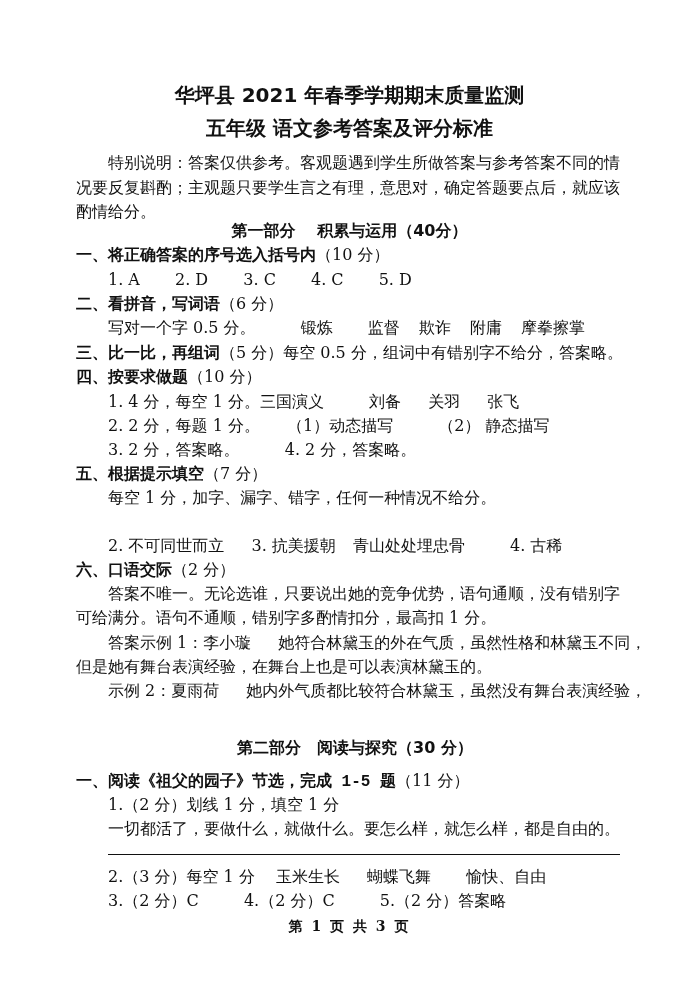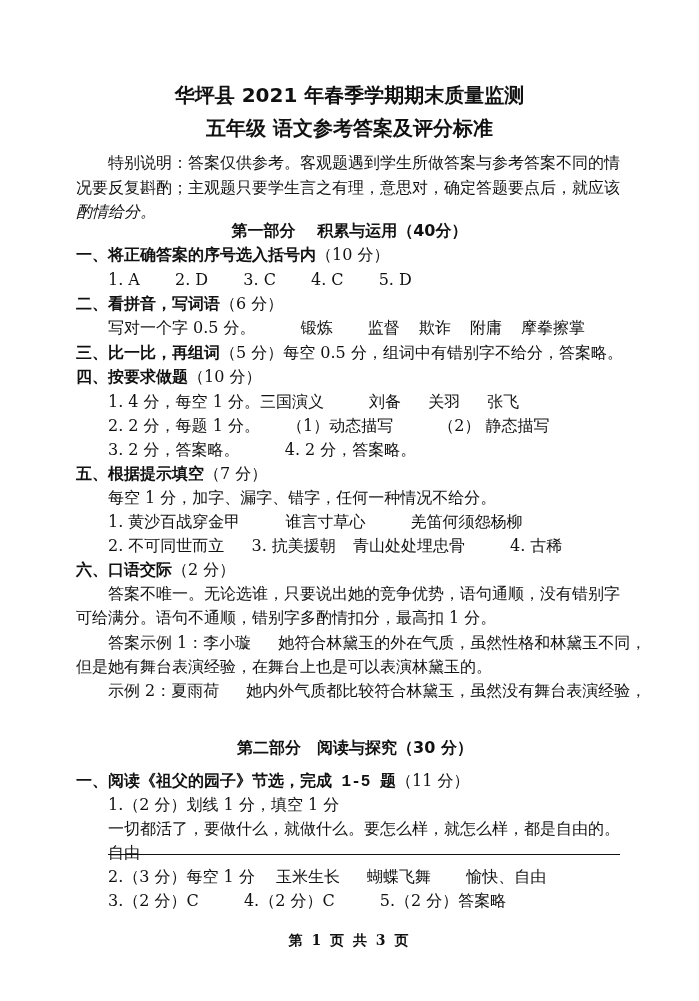--- a/index.html
+++ b/index.html
@@ -7,34 +7,34 @@
   .page { position: absolute; left: 0; top: 0; width: 699px; height: 806px; border-radius: 30px; }
   .line { position: absolute; left: 76px; right: 60px; font-size: 16px; line-height: 20px; white-space: nowrap; }
   .sans { font-family: "DejaVu Sans", "Liberation Sans", sans-serif; }
   .bold { font-weight: bold; }
   .center { left: 0; right: 0; text-align: center; }
   .title { font-size: 20px; font-weight: bold; font-family: "DejaVu Sans", "Liberation Sans", sans-serif; line-height: 28px; }
   .ind { left: 108px; }
   .gap { display: inline-block; }
   .ul { border-bottom: 1.3px solid #111; padding-bottom: 16px; }
   .heading-label { font-weight: bold; font-family: Liberation Mono, monospace; }
-  .footer { font-size: 14px; font-weight: bold; letter-spacing: 2px; margin-top: 14px; }
+  .footer { font-size: 14px; font-weight: bold; letter-spacing: 2px; }
   .g1 { width: 22px; } .g2 { width: 30px; } .g3 { width: 40px; }
 </style>
 </head>
 <body>
 
 <div class="page">
 
   <div class="line center title" style="top:81px;">华坪县 2021 年春季学期期末质量监测</div>
   <div class="line center title" style="top:114px;">五年级 语文参考答案及评分标准</div>
 
   <div class="line" style="top:153px; left:108px;">特别说明：答案仅供参考。客观题遇到学生所做答案与参考答案不同的情</div>
   <div class="line" style="top:178px;">况要反复斟酌；主观题只要学生言之有理，意思对，确定答题要点后，就应该</div>
-  <div class="line" style="top:202px;font-style:italic;">酌情给分。</div>
+  <div class="line" style="top:202px;">酌情给分。</div>
 
   <div class="line center sans bold" style="top:221px;">第一部分　 积累与运用（40分）</div>
 
   <div class="line" style="top:245px;">
     <span class="heading-label">一、将正确答案的序号选入括号内</span><span>（10 分）</span>
   </div>
   <div class="line ind" style="top:270px;">
     <span>1. A</span><span class="gap g2"></span>
     <span>2. D</span><span class="gap g2"></span>
     <span>3. C</span><span class="gap g2"></span>
@@ -74,25 +74,20 @@
   </div>
   <div class="line ind" style="top:440px;">
     <span>3. 2 分，答案略。</span><span class="gap g3"></span>
     <span>4. 2 分，答案略。</span>
   </div>
 
   <div class="line" style="top:464px;">
     <span class="heading-label">五、根据提示填空</span><span>（7 分）</span>
   </div>
   <div class="line ind" style="top:488px;">每空 1 分，加字、漏字、错字，任何一种情况不给分。</div>
-  <div class="line ind" style="top:512px;">
-    <span>1. 黄沙百战穿金甲</span><span class="gap g3"></span>
-    <span>谁言寸草心</span><span class="gap g3"></span>
-    <span>羌笛何须怨杨柳</span>
-  </div>
   <div class="line ind" style="top:536px;">
     <span>2. 不可同世而立</span><span class="gap g1"></span>
     <span>3. 抗美援朝</span><span class="gap" style="width:12px"></span>
     <span>青山处处埋忠骨</span><span class="gap g3"></span>
     <span>4. 古稀</span>
   </div>
 
   <div class="line" style="top:560px;">
     <span class="heading-label">六、口语交际</span><span>（2 分）</span>
   </div>
@@ -110,21 +105,20 @@
 
   <div class="line center sans bold" style="top:738px;padding-left:11px;">第二部分　阅读与探究（30 分）</div>
 
   <div class="line" style="top:771px;">
     <span class="heading-label">一、阅读《祖父的园子》节选，完成 1-5 题</span><span>（11 分）</span>
   </div>
   <div class="line ind" style="top:795px;">1.（2 分）划线 1 分，填空 1 分</div>
   <div class="line ind" style="top:819px;">
     <span class="ul">一切都活了，要做什么，就做什么。要怎么样，就怎么样，都是自由的。</span>
   </div>
-  <div class="line ind" style="top:843px;">自由</div>
   <div class="line ind" style="top:867px;">
     <span>2.（3 分）每空 1 分</span><span class="gap" style="width:16px"></span>
     <span>玉米生长</span><span class="gap g1"></span>
     <span>蝴蝶飞舞</span><span class="gap g2"></span>
     <span>愉快、自由</span>
   </div>
   <div class="line ind" style="top:891px;">
     <span>3.（2 分）C</span><span class="gap g3"></span>
     <span>4.（2 分）C</span><span class="gap g3"></span>
     <span>5.（2 分）答案略</span>

